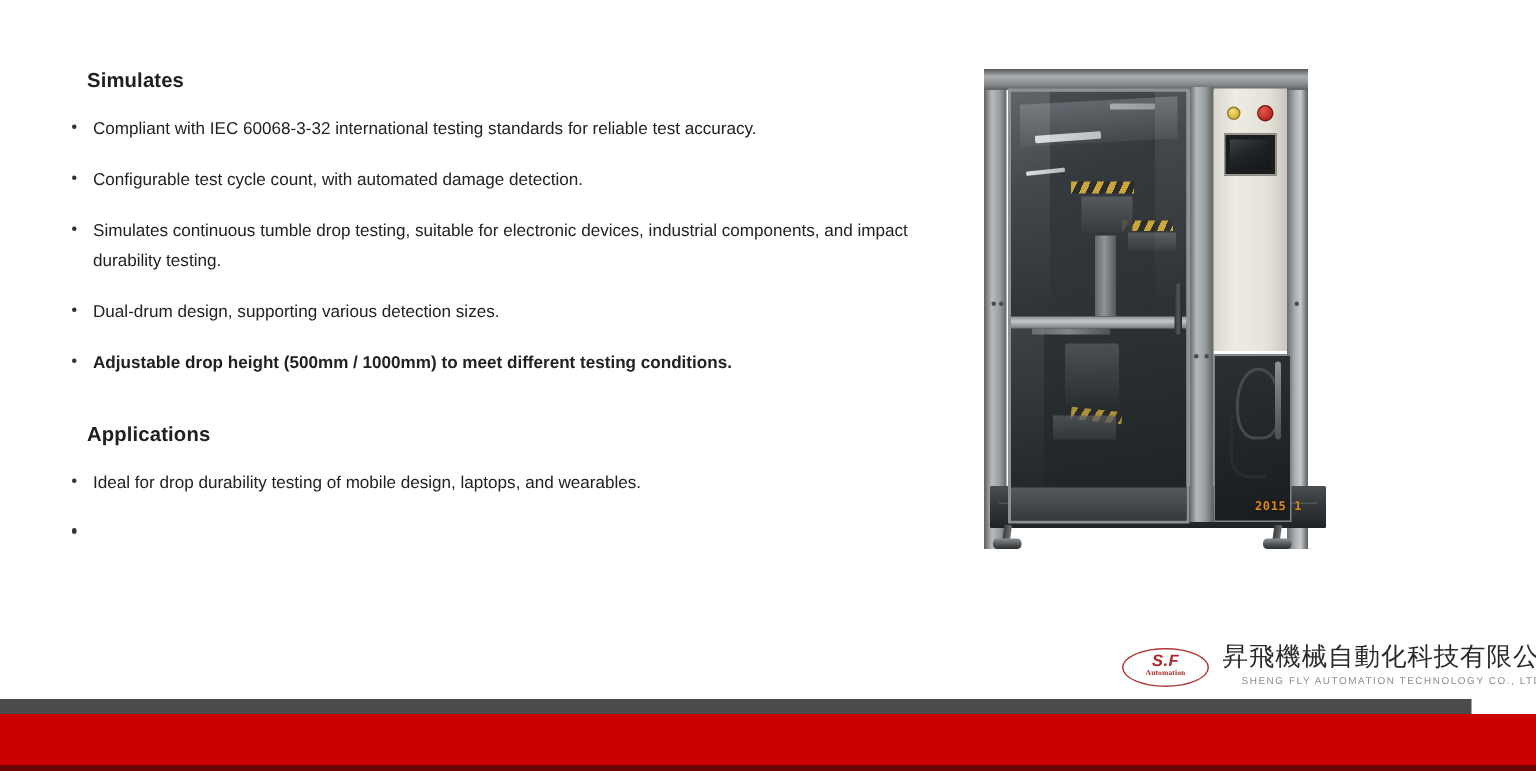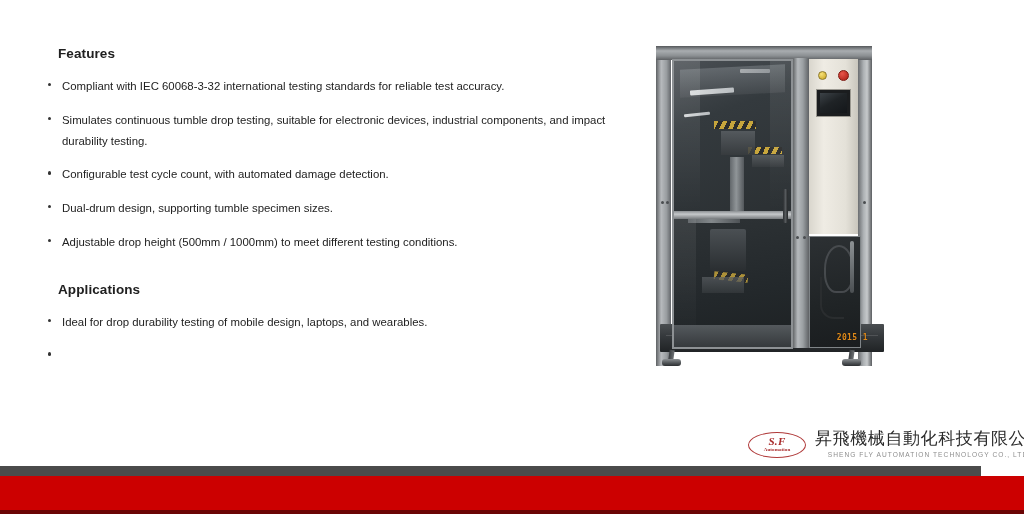--- a/index.html
+++ b/index.html
@@ -38,21 +38,21 @@
     padding: 0;
   }
   .bullet-item {
     position: relative;
     padding-left: 18px;
     margin-bottom: 13px;
     font-size: 11.4px;
     line-height: 1.82;
     color: #222222;
   }
-  .bullet-item:last-child { margin-bottom: 0; }
+  .bullet-item:last-child { margin-bottom: 0; font-weight: bold; }
   .bullet-dot {
     position: absolute;
     left: 4px;
     top: 7px;
     width: 3.4px;
     height: 3.4px;
     border-radius: 50%;
     background: #333333;
   }
 
@@ -355,21 +355,21 @@
     inset: 0;
     border: 1px solid #b03a3a;
     border-radius: 50%;
     background: #ffffff;
   }
   .logo-sf {
     position: absolute;
     left: 0; right: 0;
     top: 3px;
     text-align: center;
-    font-family: Liberation Serif, serif;
+    font-family: Liberation Sans, sans-serif;
     font-style: italic;
     font-weight: bold;
     font-size: 11px;
     color: #a82a2a;
     letter-spacing: .3px;
   }
   .logo-sub {
     position: absolute;
     left: 0; right: 0;
     top: 15px;
@@ -425,38 +425,38 @@
     width: 1024px;
     height: 4px;
     background: #6b0505;
   }
 </style>
 </head>
 <body>
 
 <div class="content-col">
 
-  <h2 class="section-heading">Features</h2>
+  <h2 class="section-heading">Simulates</h2>
 
   <ul class="bullet-list">
     <li class="bullet-item">
       <span class="bullet-dot"></span>
       <span>Compliant with IEC 60068-3-32 international testing standards for reliable test accuracy.</span>
     </li>
     <li class="bullet-item">
       <span class="bullet-dot"></span>
+      <span>Configurable test cycle count, with automated damage detection.</span>
+    </li>
+    <li class="bullet-item">
+      <span class="bullet-dot"></span>
       <span>Simulates continuous tumble drop testing, suitable for electronic devices, industrial components, and impact durability testing.</span>
     </li>
     <li class="bullet-item">
       <span class="bullet-dot"></span>
-      <span>Configurable test cycle count, with automated damage detection.</span>
-    </li>
-    <li class="bullet-item">
-      <span class="bullet-dot"></span>
-      <span>Dual-drum design, supporting tumble specimen sizes.</span>
+      <span>Dual-drum design, supporting various detection sizes.</span>
     </li>
     <li class="bullet-item">
       <span class="bullet-dot"></span>
       <span>Adjustable drop height (500mm / 1000mm) to meet different testing conditions.</span>
     </li>
   </ul>
 
   <h2 class="section-heading applications">Applications</h2>
 
   <ul class="bullet-list">

